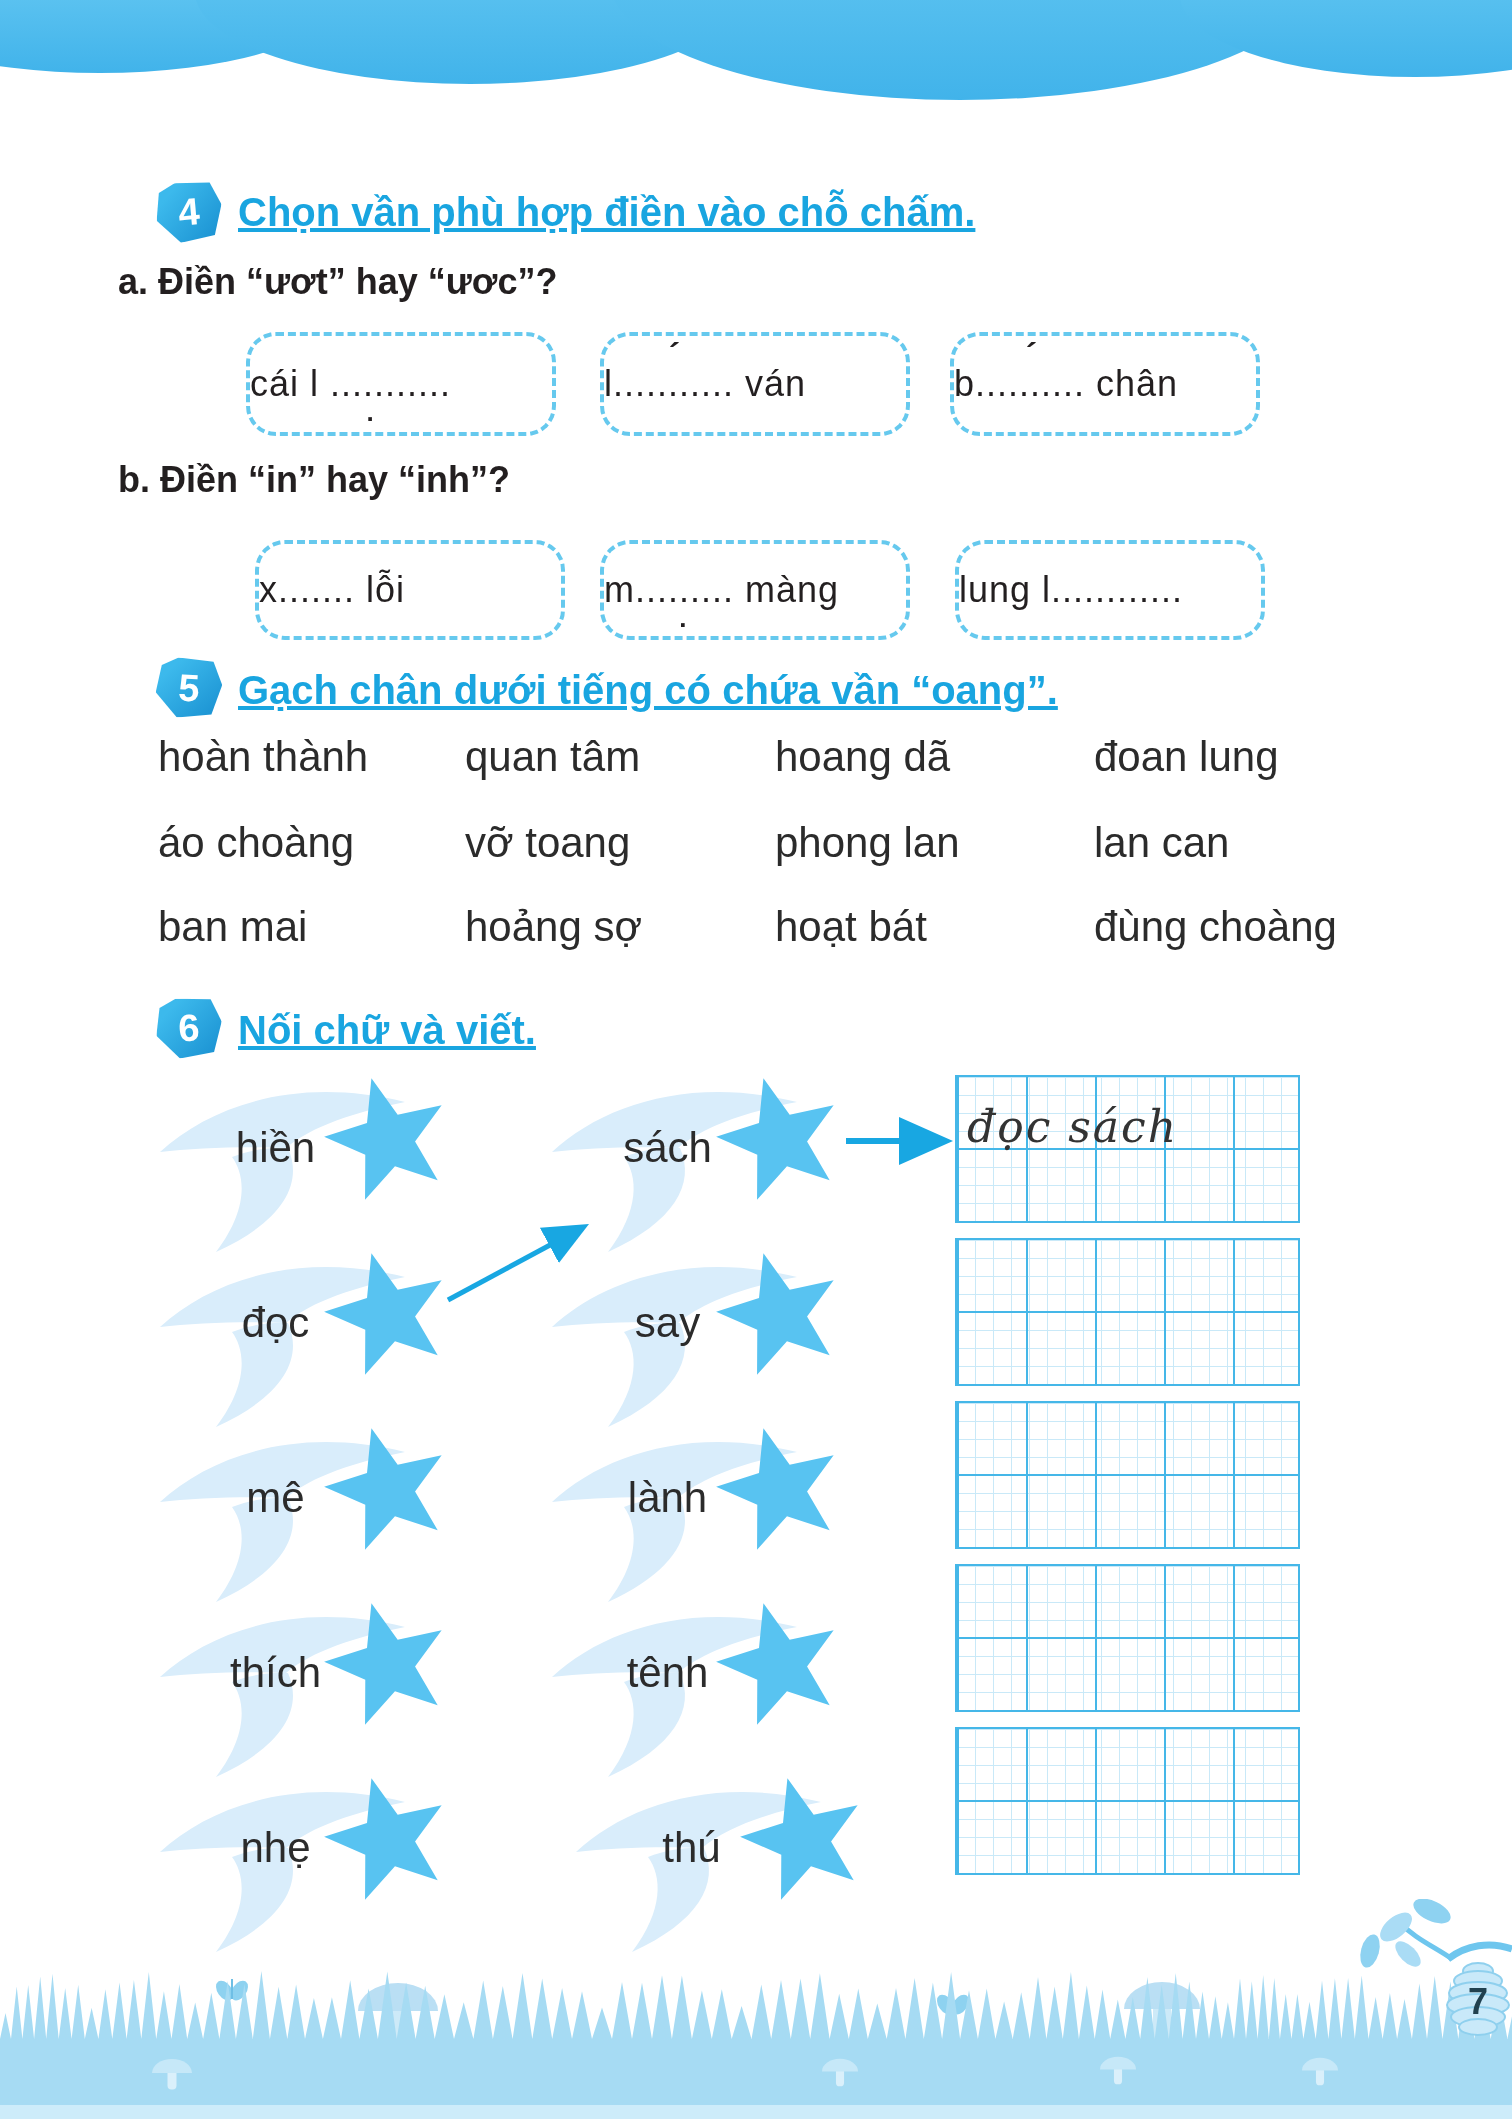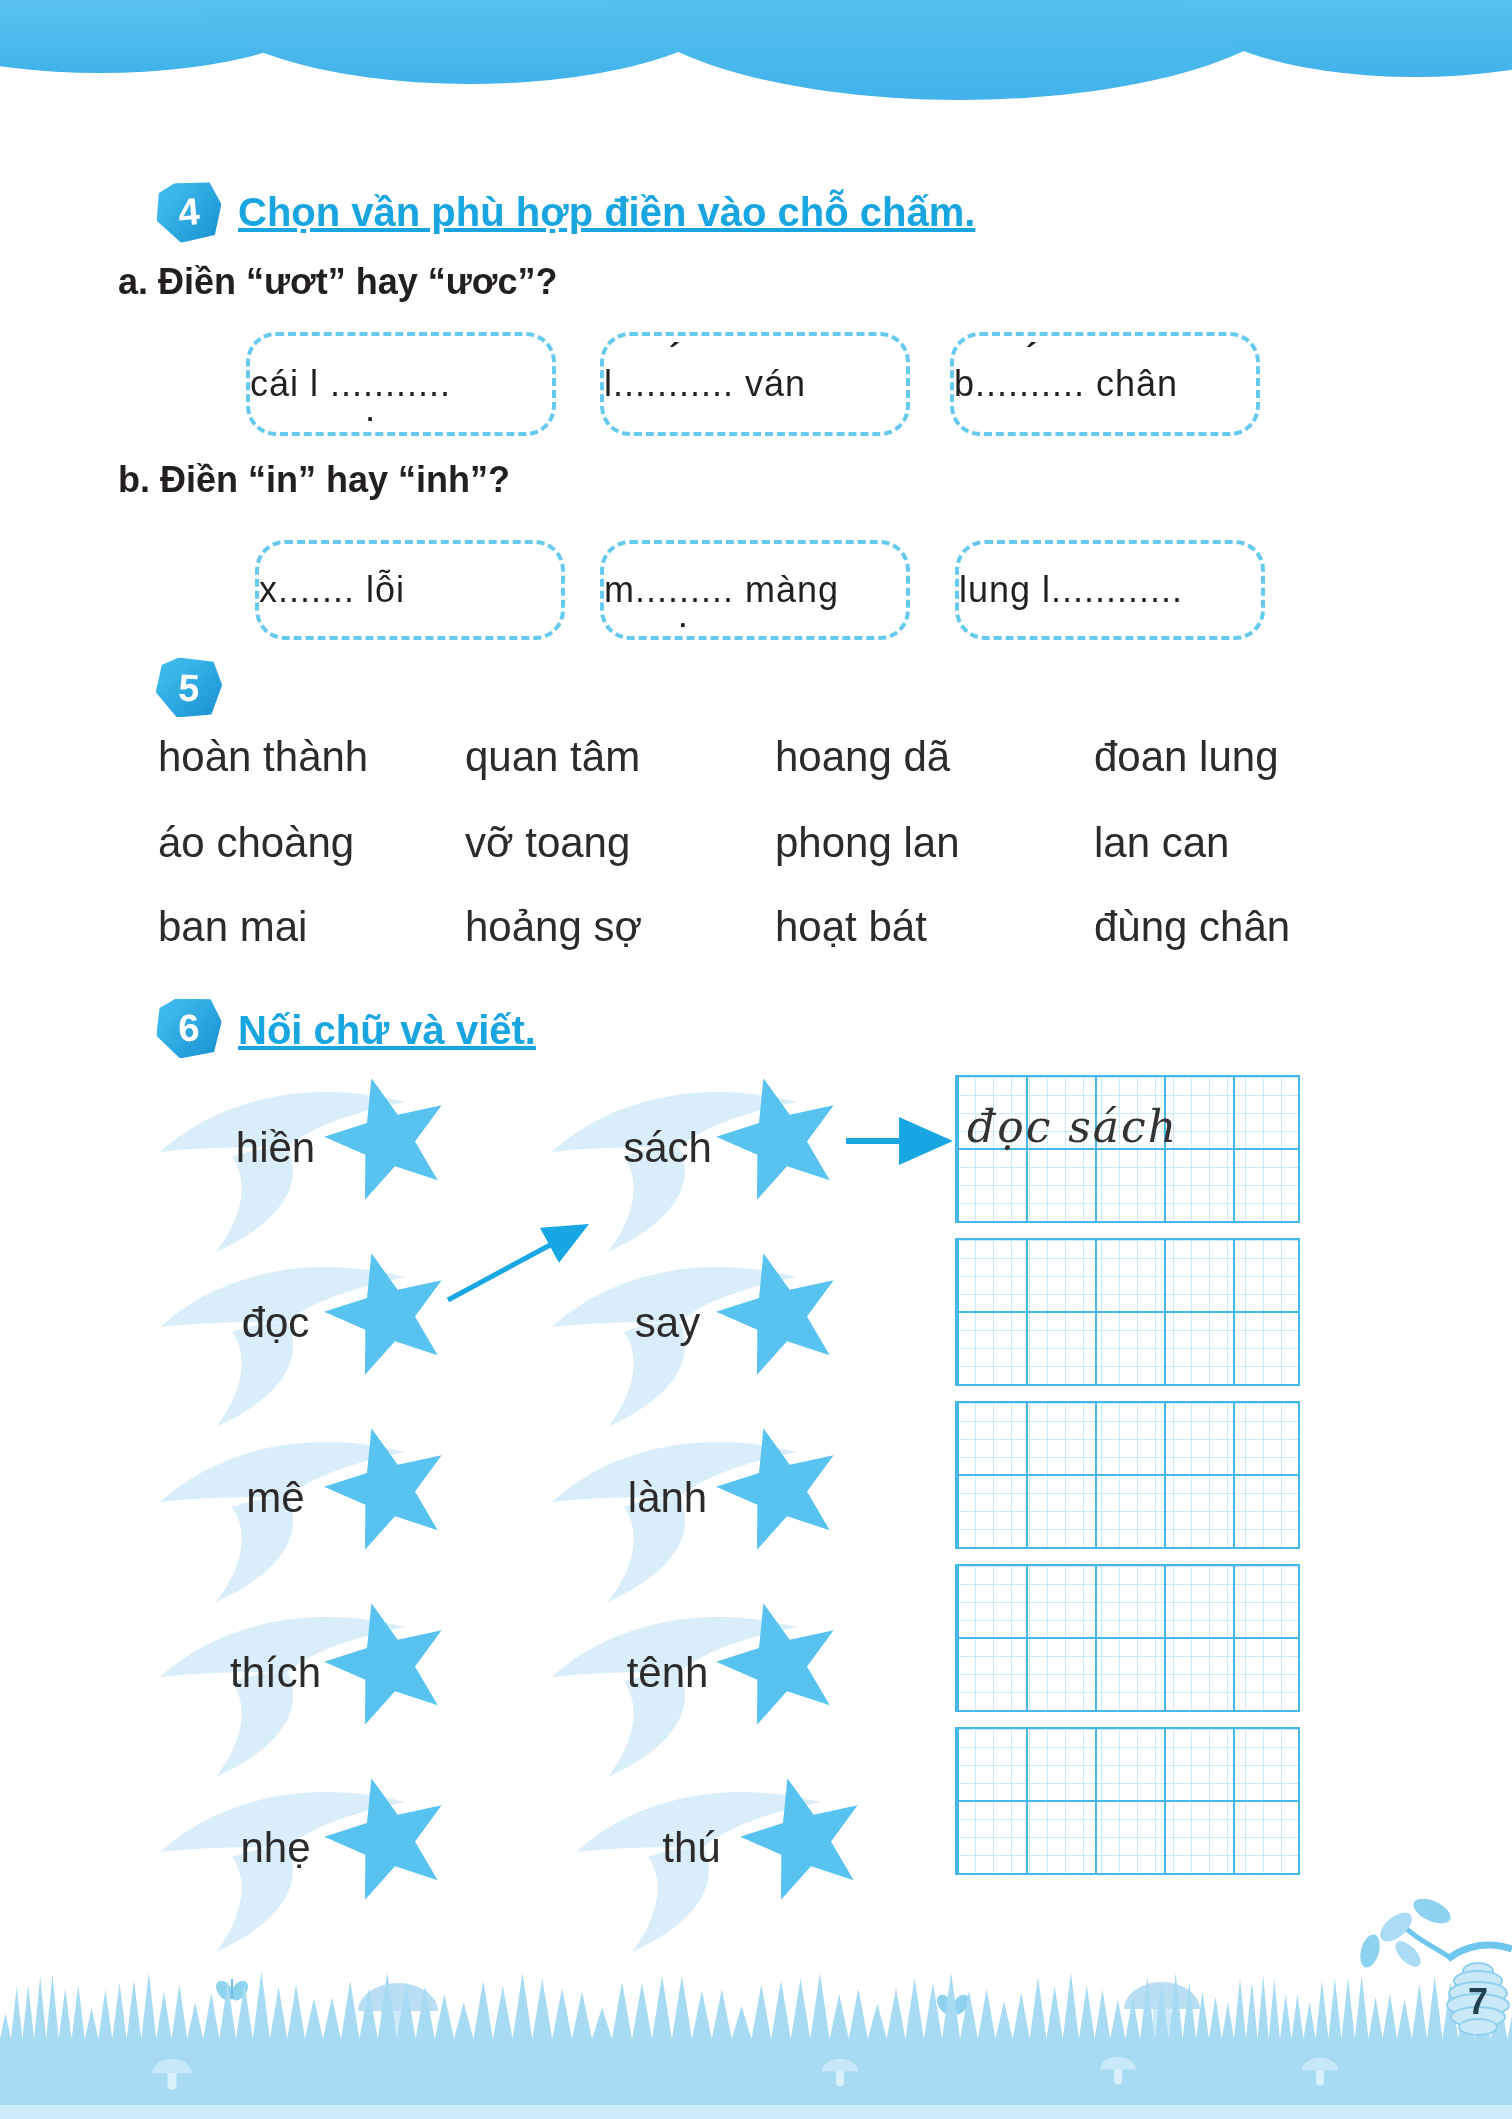--- a/index.html
+++ b/index.html
@@ -112,33 +112,34 @@
     </div>
     <div class="fill-box fb5">
       <span class="fill-text">m......... màng<span class="blank-mark" data-pos="below">.</span></span>
     </div>
     <div class="fill-box fb6">
       <span class="fill-text">lung l............</span>
     </div>
   </div>
 
   <div class="badge b5">5</div>
+  <div class="sec-title t5">Gạch chân dưới tiếng có chứa vần “oang”.</div>
 
   <span class="word-item" style="left:158px;top:731px">hoàn thành</span>
   <span class="word-item" style="left:465px;top:731px">quan tâm</span>
   <span class="word-item" style="left:775px;top:731px">hoang dã</span>
   <span class="word-item" style="left:1094px;top:731px">đoan lung</span>
   <span class="word-item" style="left:158px;top:817px">áo choàng</span>
   <span class="word-item" style="left:465px;top:817px">vỡ toang</span>
   <span class="word-item" style="left:775px;top:817px">phong lan</span>
   <span class="word-item" style="left:1094px;top:817px">lan can</span>
   <span class="word-item" style="left:158px;top:901px">ban mai</span>
   <span class="word-item" style="left:465px;top:901px">hoảng sợ</span>
   <span class="word-item" style="left:775px;top:901px">hoạt bát</span>
-  <span class="word-item" style="left:1094px;top:901px">đùng chân</span>
+  <span class="word-item" style="left:1094px;top:901px">đùng choàng</span>
 
   <div class="badge b6">6</div>
   <div class="sec-title t6">Nối chữ và viết.</div>
 
   <div class="star-group" style="left:150px;top:1060px">
     <svg width="300" height="195" viewBox="0 0 300 195">
         <path class="tail" d="M10,92 C62,44 150,16 255,42 C205,52 162,66 136,88 C96,86 44,88 10,92 Z"></path>
         <path class="tail" d="M138,88 C154,124 132,162 66,192 C98,150 96,116 82,97 C100,90 120,87 138,88 Z"></path>
         <path class="star" transform="translate(238,80) scale(0.82)" d="M-20.2,-75.3 L11.8,-30.8 L65.4,-42.5 L33,1.7 L60.6,49.1 L8.5,31.9 L-28,72.8 L-27.7,18 L-77.9,-4.1 L-25.6,-20.8 Z"></path>
       </svg>

